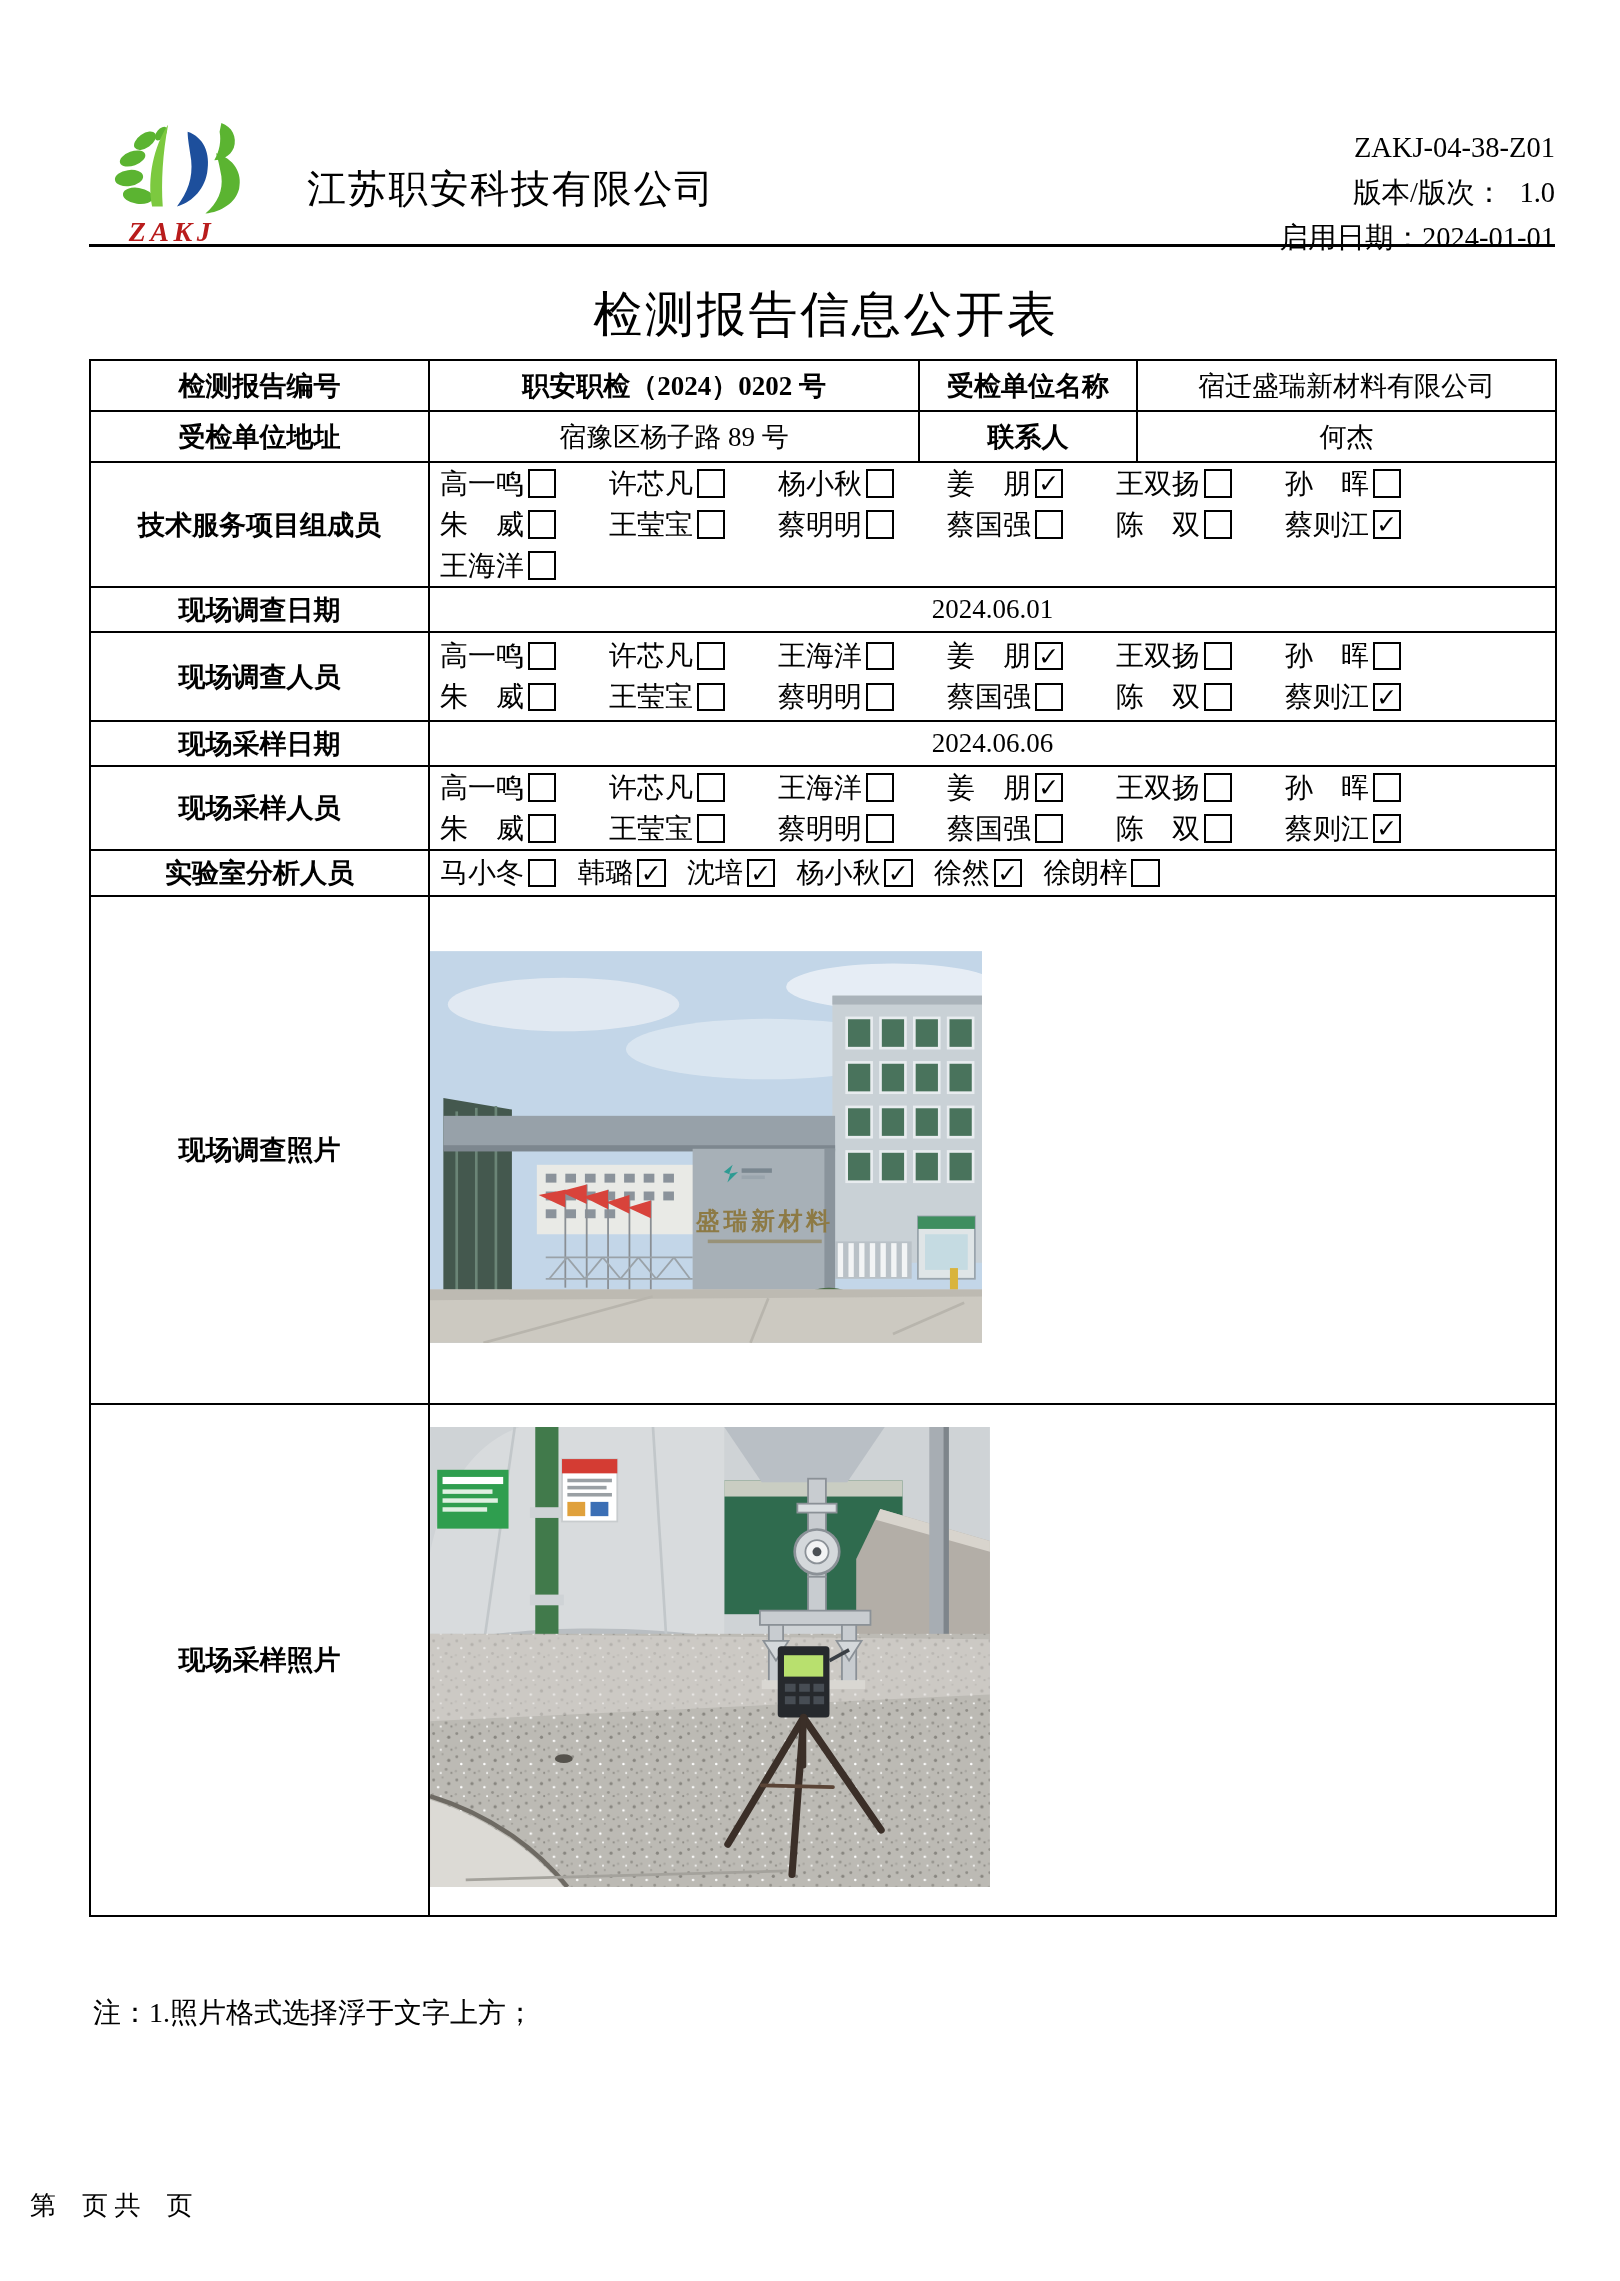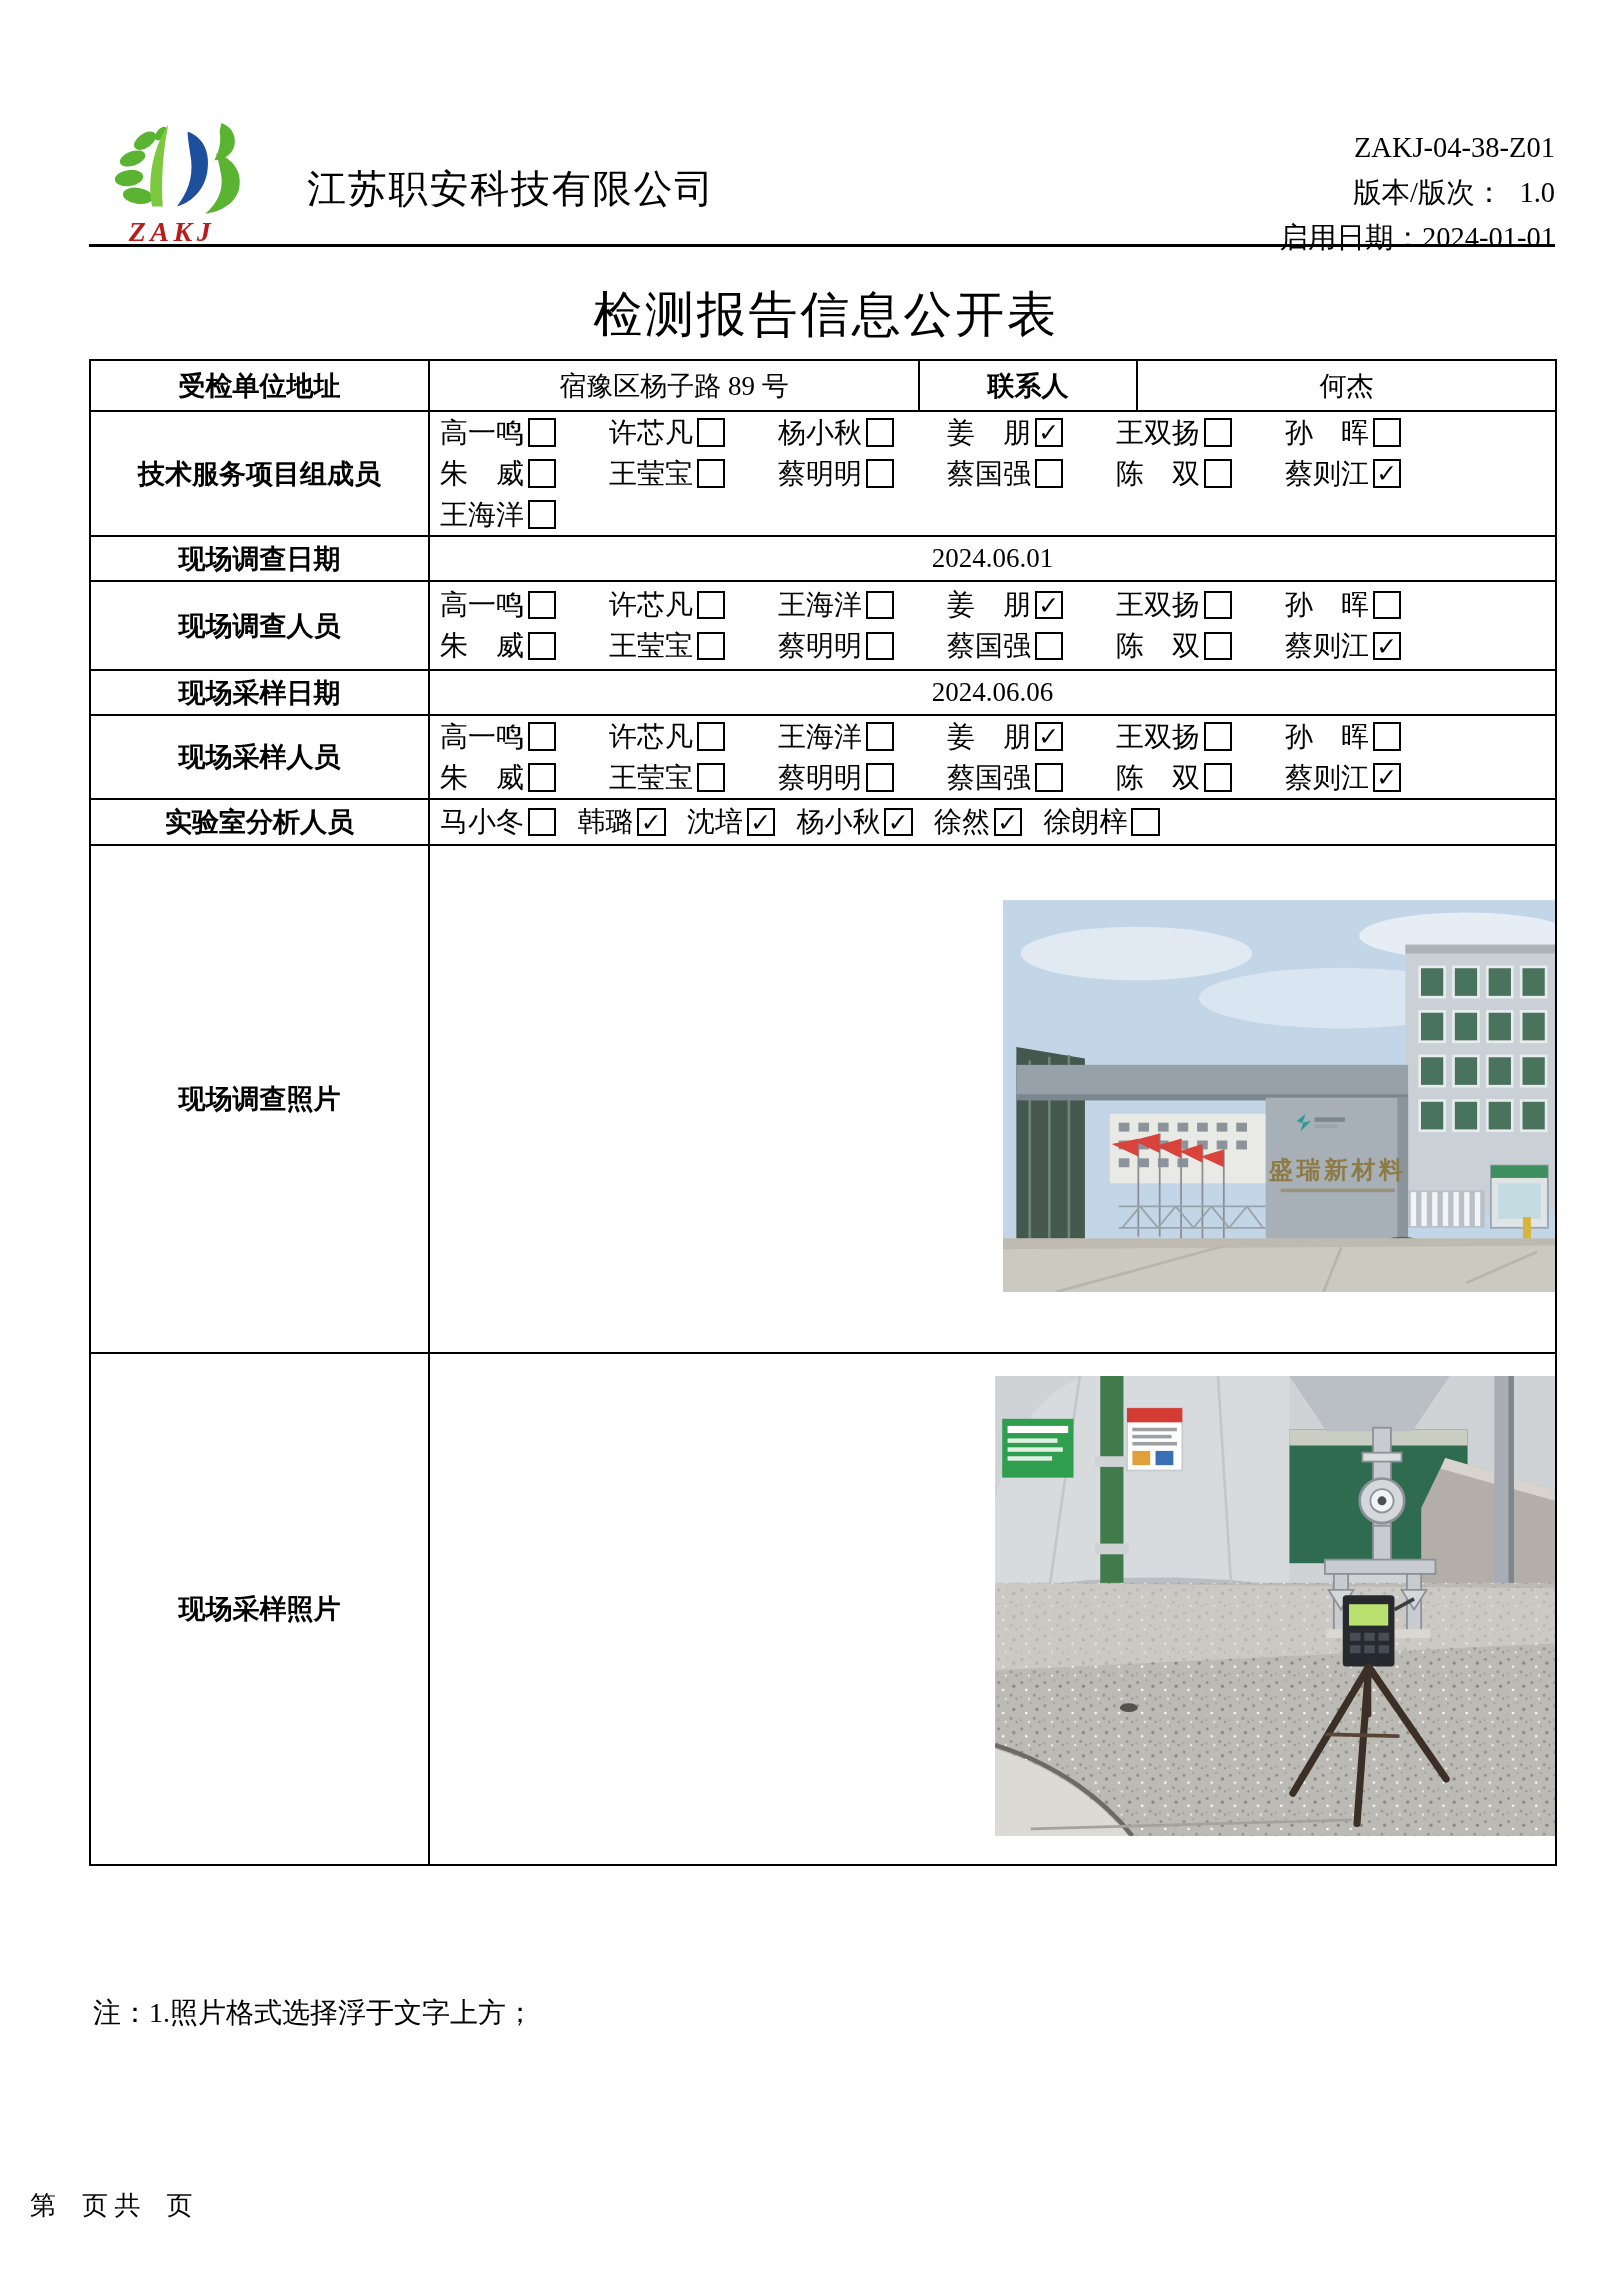--- a/index.html
+++ b/index.html
@@ -31,21 +31,21 @@
   .hp1{height:508px;} .hp2{height:512px;}
 
   .name-grid{padding-left:10px;}
   .name-row{display:flex;align-items:center;height:41px;}
   .spread .name-item{width:169px;display:flex;align-items:center;}
   .compact .name-item{display:flex;align-items:center;margin-right:21.4px;}
   .nm{font-size:28px;white-space:pre;}
   .cb{box-sizing:border-box;width:28.5px;height:28.5px;border:2.7px solid #000;margin-left:3.6px;
       display:inline-flex;align-items:center;justify-content:center;
       font-family:"DejaVu Sans", sans-serif;font-size:25px;font-weight:bold;line-height:1;}
-  .photo-cell{text-align:right;border-radius:20px;}
+  .photo-cell{text-align:left;border-radius:20px;}
 
   .note{position:absolute;left:93px;top:1994px;font-size:28px;}
   .page-footer{position:absolute;left:0;top:2188px;width:1621px;font-size:26px;padding-left:30px;}
 </style>
 </head>
 <body>
 
 <div class="page">
 
   <svg class="logo-svg" width="187" height="111" viewBox="0 0 210 125">
@@ -80,20 +80,26 @@
   <h1 class="page-title">检测报告信息公开表</h1>
 
   <table class="report">
     <colgroup>
         <col style="width:339px">
         <col style="width:490px">
         <col style="width:218px">
         <col style="width:419px">
       </colgroup>
     <tbody>
+        <tr class="h57">
+      <td class="lbl">检测报告编号</td>
+      <td class="val bold">职安职检（2024）0202 号</td>
+      <td class="lbl">受检单位名称</td>
+      <td class="val">宿迁盛瑞新材料有限公司</td>
+    </tr>
     <tr class="h57">
       <td class="lbl">受检单位地址</td>
       <td class="val">宿豫区杨子路 89 号</td>
       <td class="lbl">联系人</td>
       <td class="val">何杰</td>
     </tr>
     <tr class="h140">
       <td class="lbl">技术服务项目组成员</td>
       <td class="names" colspan="3">
         <div class="name-grid spread">

